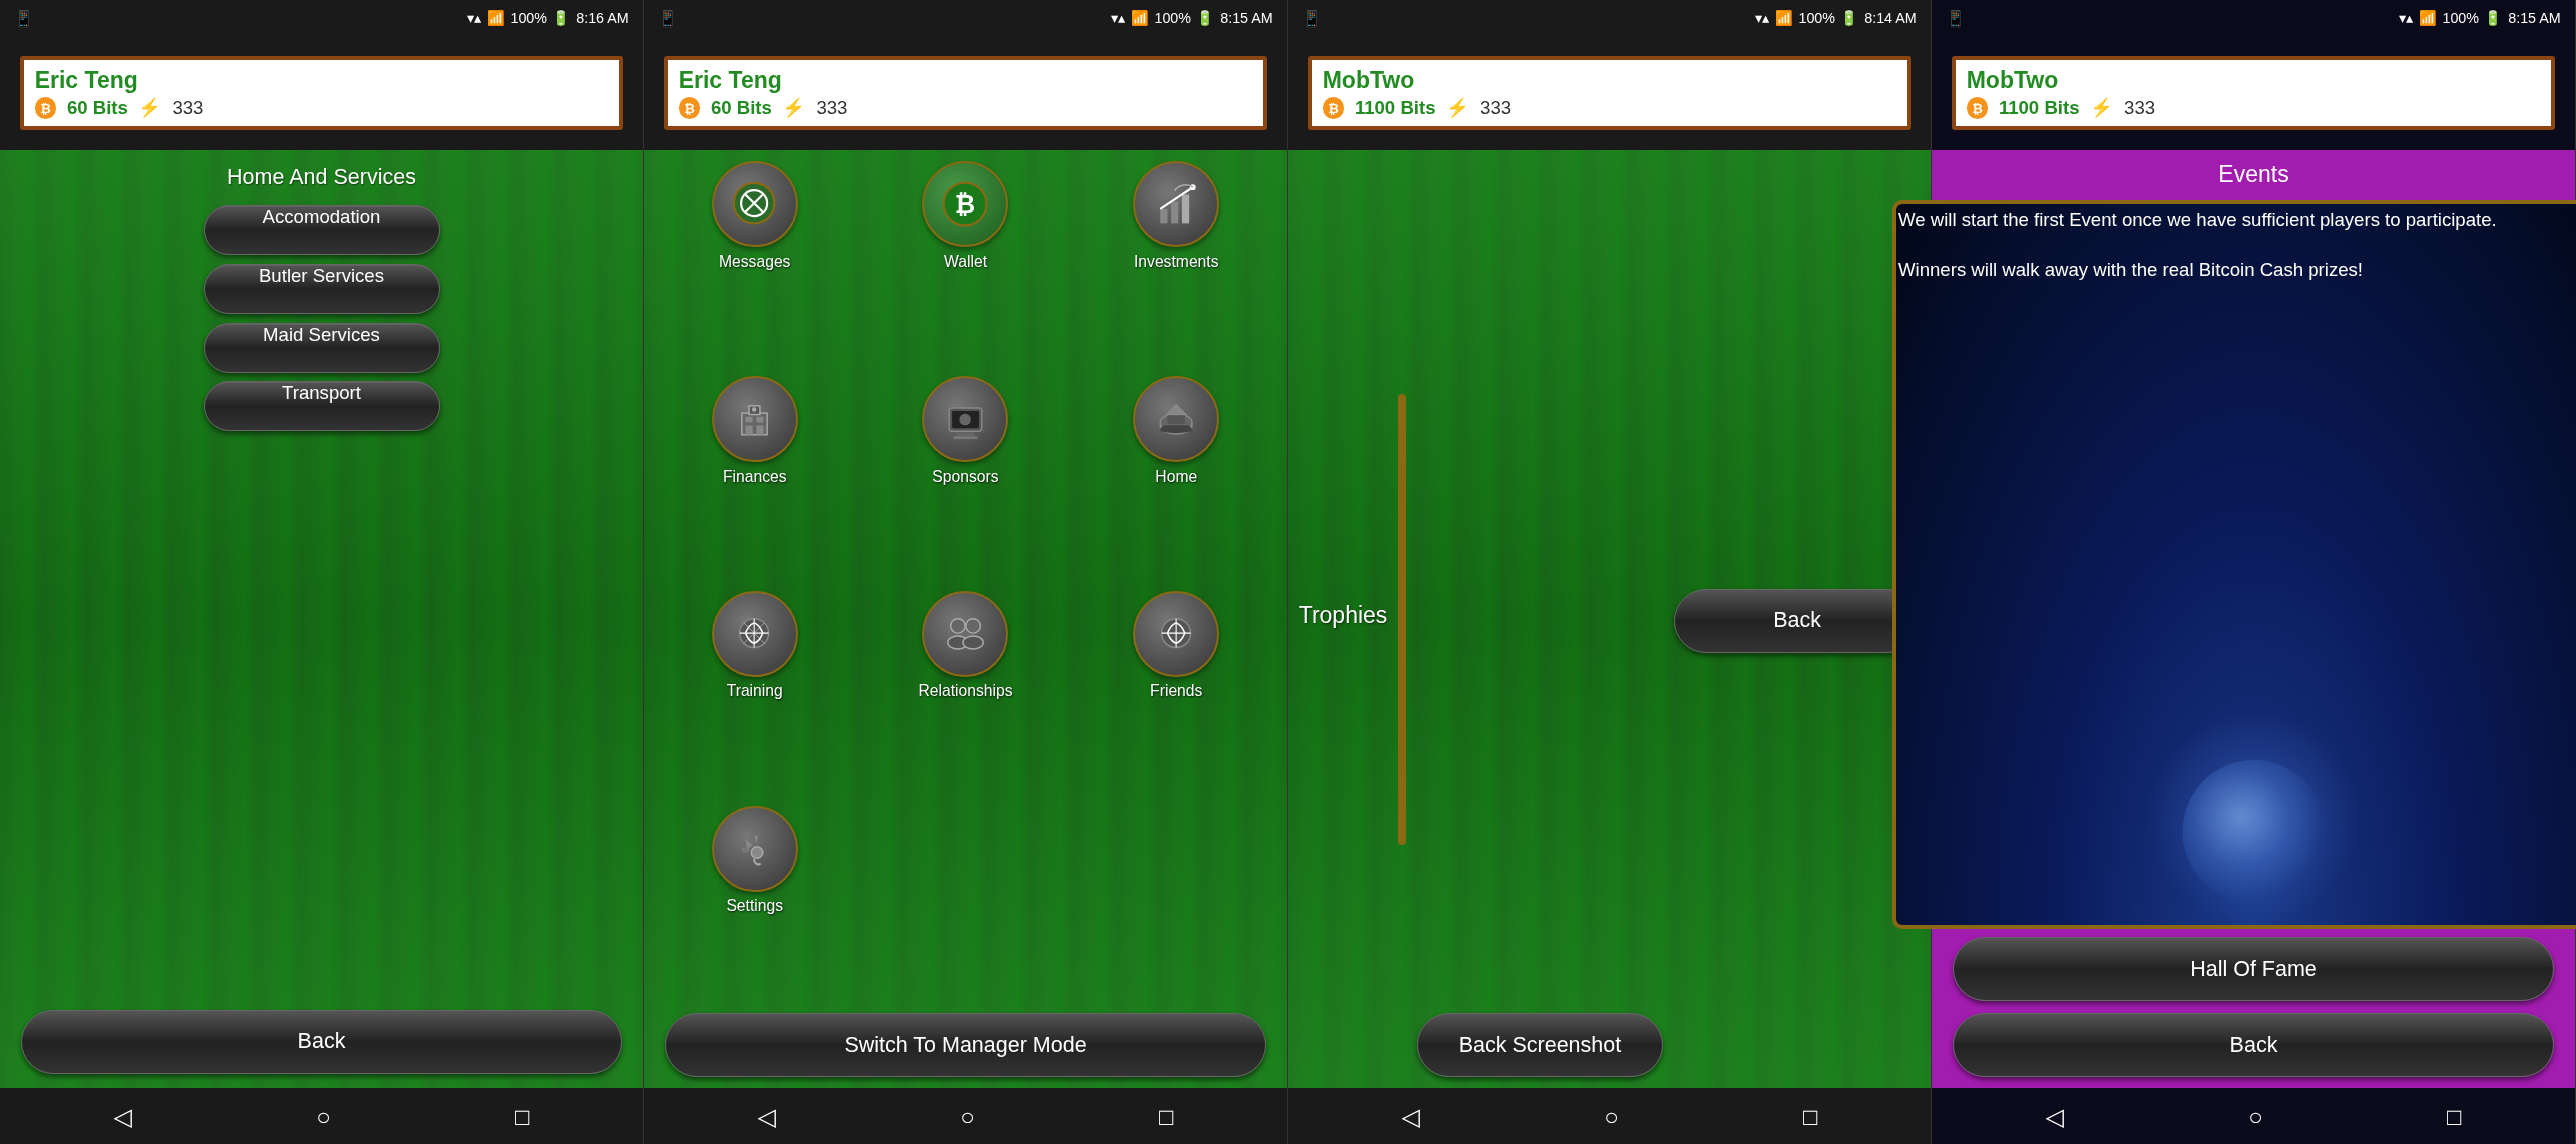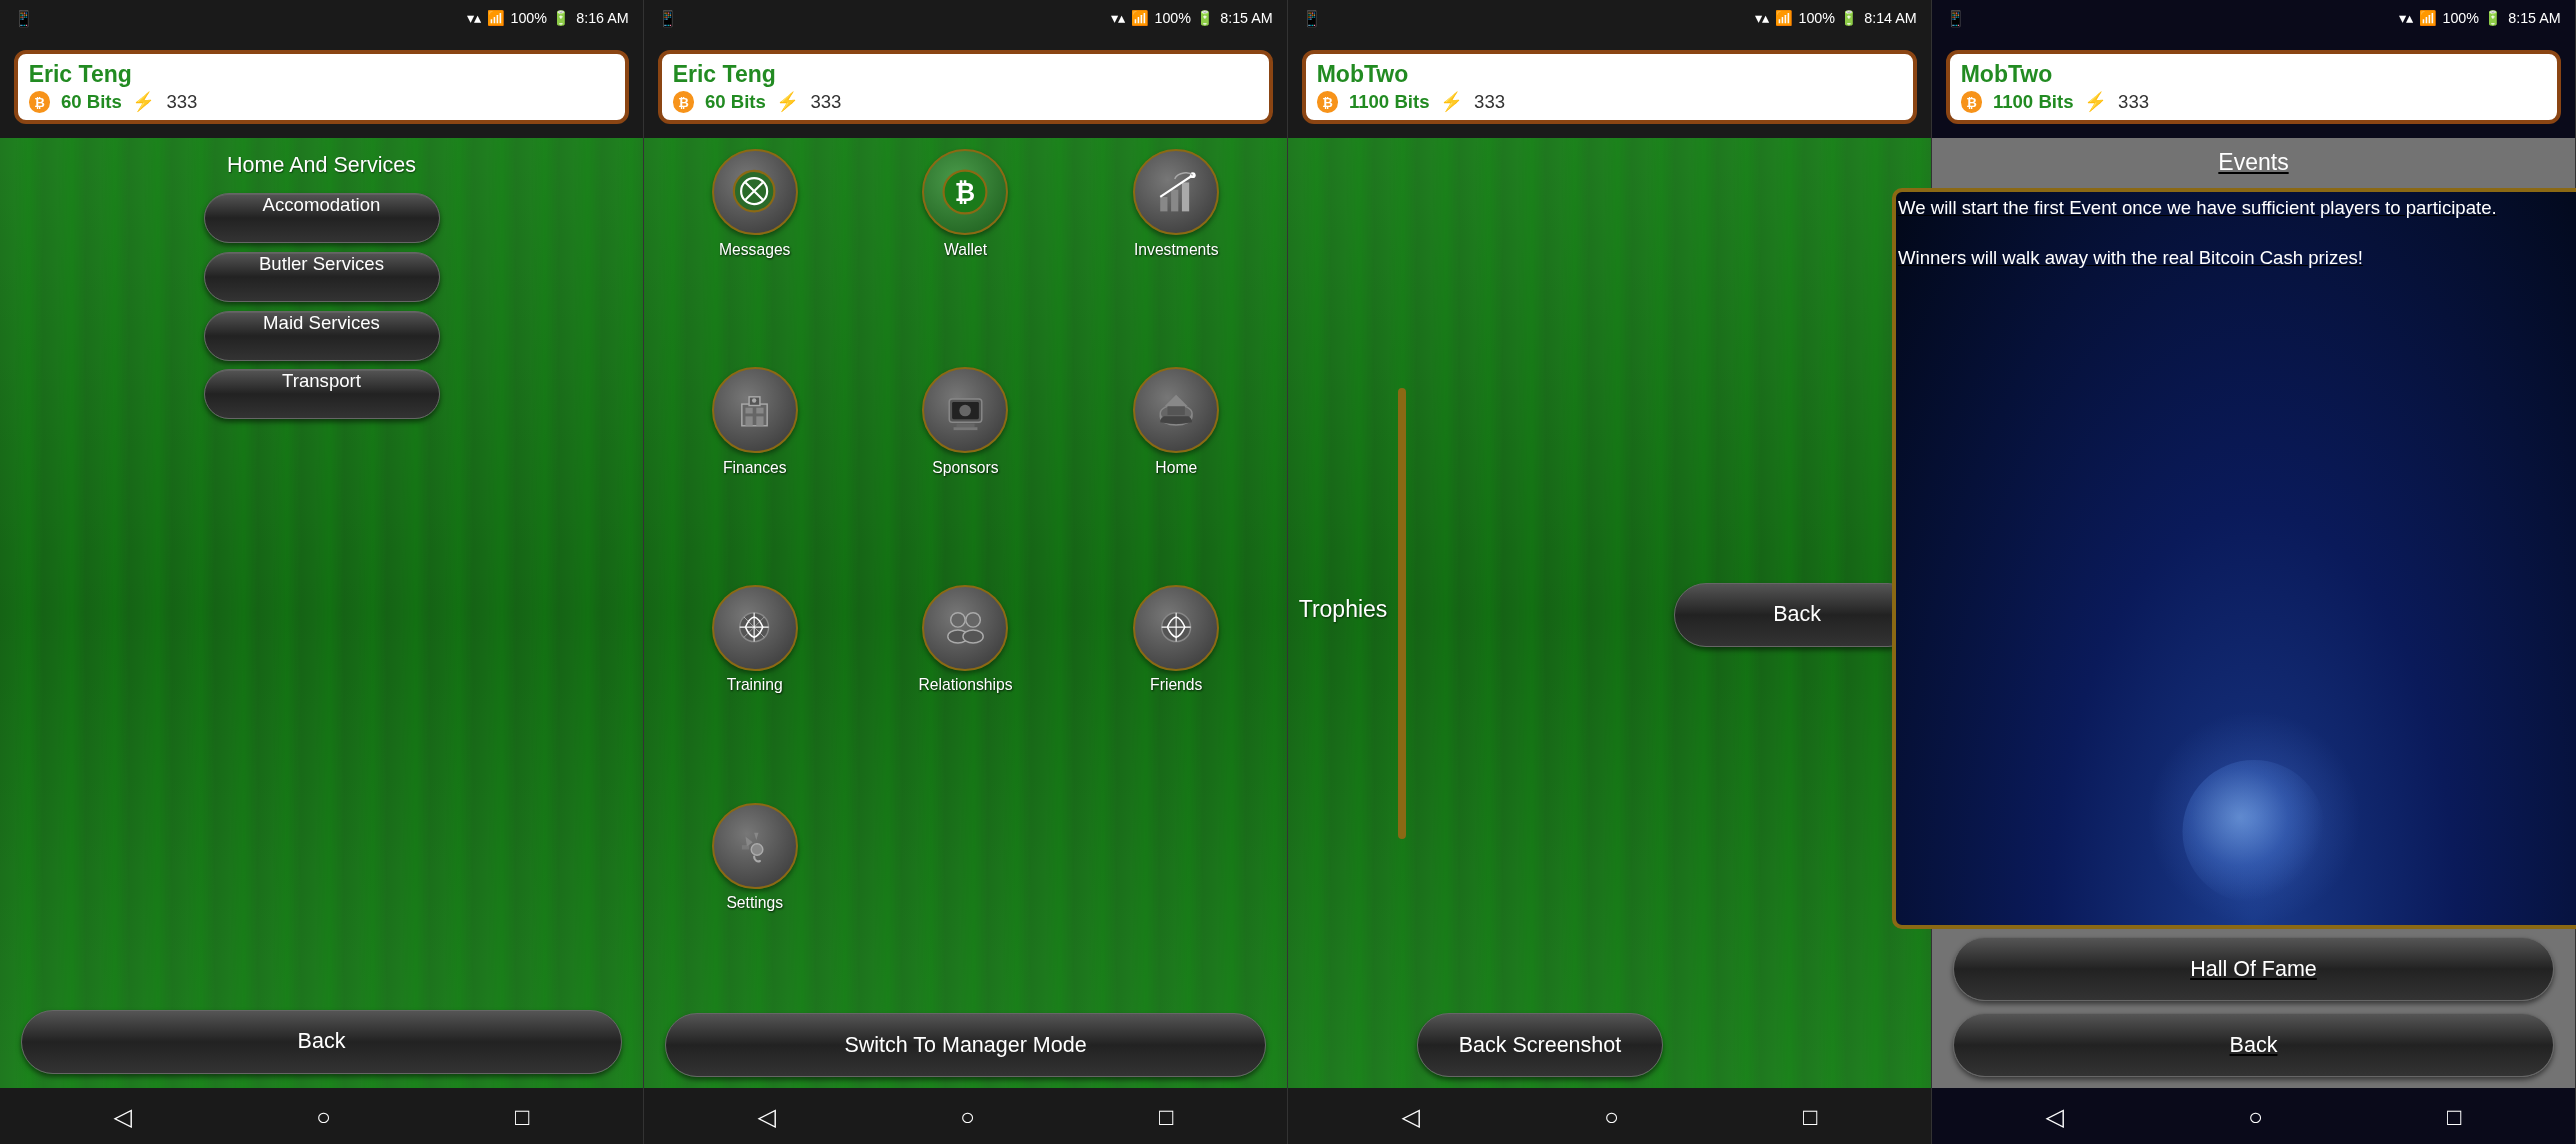--- a/index.html
+++ b/index.html
@@ -44,23 +44,23 @@
       display: flex;
       align-items: center;
       gap: 5.7px;
       font-size: 14.3px;
     }
 
     
     .player-info-bar {
       background: white;
       border: 4.3px solid #8B4513;
-      margin: 14px;
+      margin: 20px;
       padding: 7.2px 10.7px;
-      border-radius: 12px;
+      border-radius: 3px;
     }
     .player-name {
       color: #228B22;
       font-size: 23px;
       font-weight: bold;
     }
     .player-stats {
       display: flex;
       align-items: center;
       gap: 10.7px;
@@ -581,21 +581,21 @@
   <div class="player-info-bar">
     <div class="player-name">MobTwo</div>
     <div class="player-stats">
       <span class="bitcoin-icon">₿</span>
       <span class="bits-text">1100 Bits</span>
       <span class="lightning-text">⚡</span>
       <span class="energy-text">333</span>
     </div>
   </div>
 
-  <div style="flex: 1; background: #737373; display: flex; flex-direction: column; align-items: center; padding: 10.7px; gap: 8.6px; text-decoration: underline;">
+  <div style="flex: 1; background: #a21caf; display: flex; flex-direction: column; align-items: center; padding: 10.7px; gap: 8.6px;">
 
     <div class="events-title">Events</div>
 
     <div class="events-content-box">
       <p style="margin-bottom: 21.5px;">We will start the first Event once we have sufficient players to participate.</p>
       <p>Winners will walk away with the real Bitcoin Cash prizes!</p>
 
       <div style="position: absolute; bottom: 21.5px; left: 50%; transform: translateX(-50%); width: 143px; height: 143px; background: radial-gradient(circle at 40% 40%, rgba(150,200,255,0.5) 0%, rgba(80,130,220,0.3) 40%, transparent 70%); border-radius: 50%; z-index: 1;"></div>
     </div>
 

